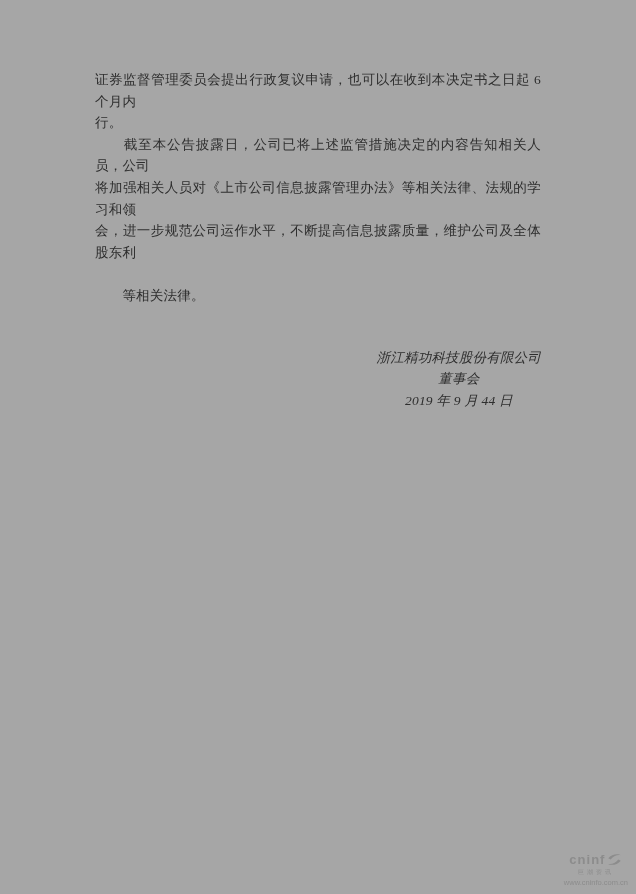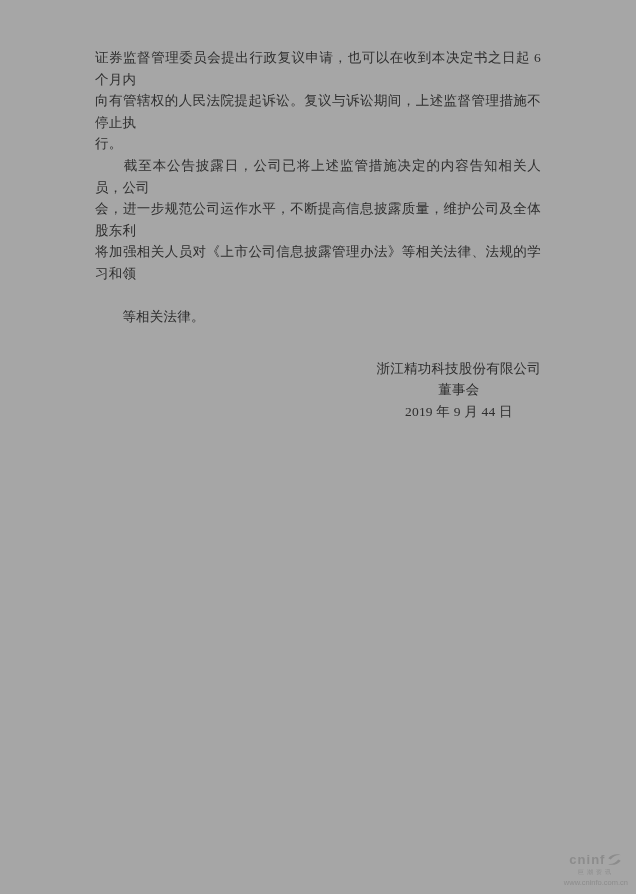--- a/index.html
+++ b/index.html
@@ -9,36 +9,37 @@
   body {
     width: 636px;
     height: 894px;
     background: #a6a6a6;
     position: relative;
     overflow: hidden;
     font-family: "Liberation Serif", "DejaVu Serif", serif;
     color: #2e2e2e;
   }
   .content {
-    padding: 47px 95px 0 95px;
+    padding: 69px 95px 0 95px;
     font-size: 13.5px;
     line-height: 21.6px;
     letter-spacing: 0.2px;
   }
   .body-line {
     white-space: pre-wrap;
     text-align: justify;
   }
   .notice-line {
     margin-top: 21.6px;
     white-space: pre-wrap;
   }
   .sig-wrap {
     text-align: right;
-    margin-top: 30px;
+    margin-top: 40px;
+    font-style: italic;
   }
   .signature {
     display: inline-block;
     text-align: center;
     line-height: 21.6px;
   }
   .logo {
     position: absolute;
     right: 8px;
     bottom: 7px;
@@ -71,25 +72,24 @@
     font-size: 7.5px;
     margin-top: 1px;
     white-space: nowrap;
   }
 </style>
 </head>
 <body>
 
 <div class="content">
   <div class="body-line">证券监督管理委员会提出行政复议申请，也可以在收到本决定书之日起 6 个月内</div>
-  <div class="body-line">向有管辖权的人民法院提起诉讼。复议与诉讼期间，上述监督管理措施不停止执</div>
   <div class="body-line">行。</div>
   <div class="body-line">　　截至本公告披露日，公司已将上述监管措施决定的内容告知相关人员，公司</div>
+  <div class="body-line">将加强相关人员对《上市公司信息披露管理办法》等相关法律、法规的学习和领</div>
   <div class="body-line">会，进一步规范公司运作水平，不断提高信息披露质量，维护公司及全体股东利</div>
-  <div class="body-line">将加强相关人员对《上市公司信息披露管理办法》等相关法律、法规的学习和领</div>
 
   <div class="notice-line">　　等相关法律。</div>
 
   <div class="sig-wrap">
     <div class="signature">
       <div>浙江精功科技股份有限公司</div>
       <div>董事会</div>
       <div>2019 年 9 月 44 日</div>
     </div>
   </div>

